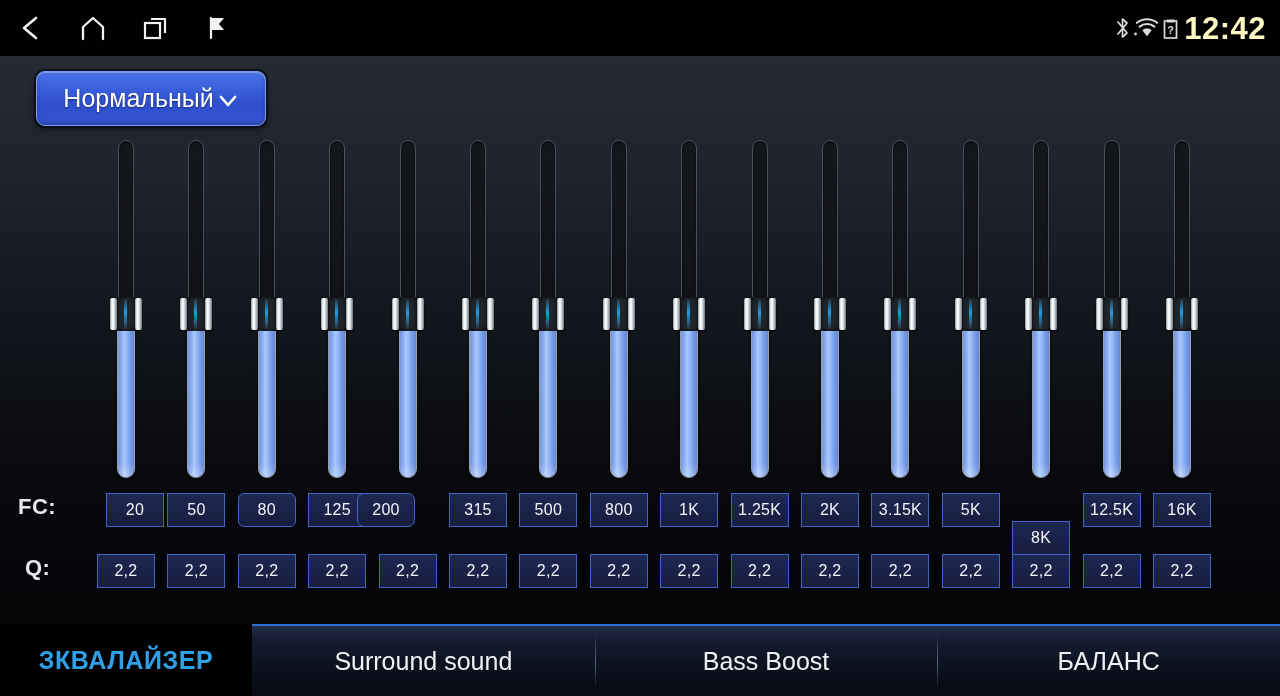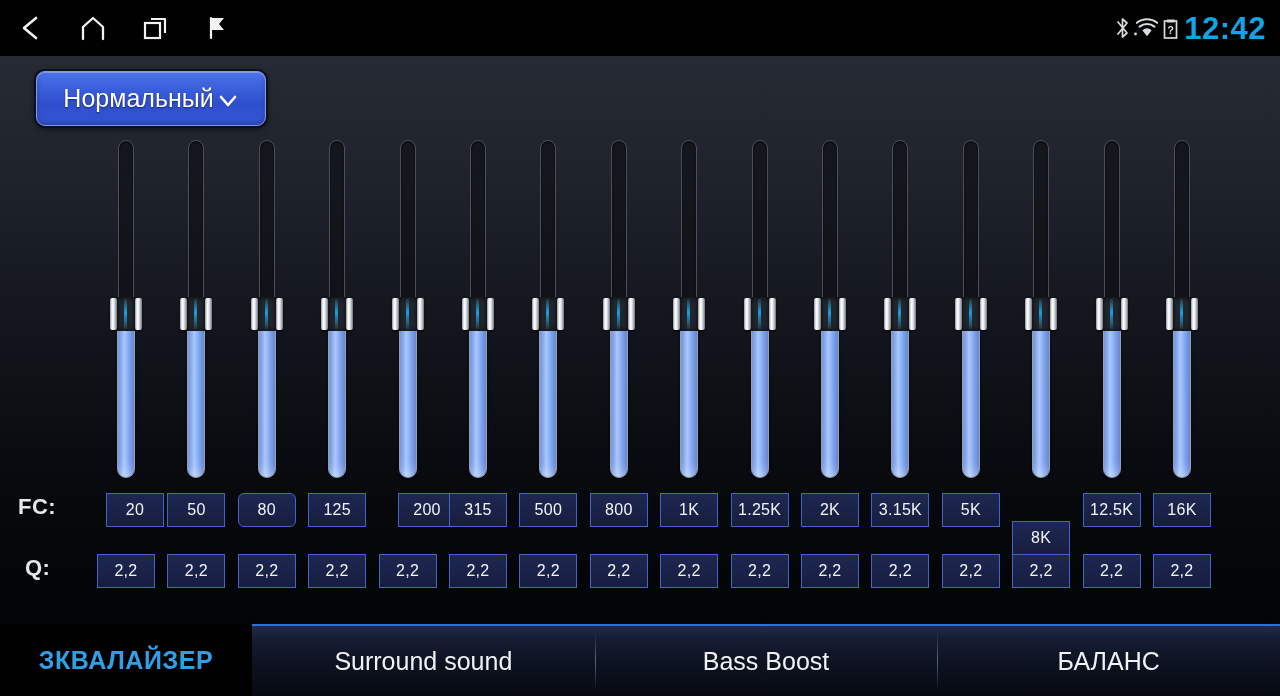--- a/index.html
+++ b/index.html
@@ -16,21 +16,21 @@
     position:absolute; left:0; top:0; width:1280px; height:56px;
     background:#010101;
     display:flex; align-items:center;
     z-index:40;
   }
   .navbtn { width:62px; height:56px; display:flex; align-items:center; justify-content:center; }
   .navbtn svg { display:block; }
   #navgap { flex:1; }
   #sysicons { display:flex; align-items:center; gap:3px; padding-right:6px; }
   #clock {
-    color:#0ea5e9; font-size:31px; font-weight:700; letter-spacing:0.5px;
+    color:#fef9c3; font-size:31px; font-weight:700; letter-spacing:0.5px;
     padding-right:14px; line-height:1;
   }
 
   
   #main {
     position:absolute; left:0; top:56px; width:1280px; height:568px;
     background:
       linear-gradient(to bottom,
         #252a34 0px, #232831 40px, #1e222b 130px,
         #14171e 250px, #0a0c11 390px, #05070a 470px, #030406 568px);
@@ -359,21 +359,21 @@
     <div class="rowlabel" id="qlabel">Q:</div>
     <div id="cells">
         <div class="cell fc" style="left: 106px;">20</div>
         <div class="cell q" style="left: 97px;">2,2</div>
         <div class="cell fc" style="left: 167.4px;">50</div>
         <div class="cell q" style="left: 167.4px;">2,2</div>
         <div class="cell fc" style="left: 237.8px; border-radius: 6px;">80</div>
         <div class="cell q" style="left: 237.8px;">2,2</div>
         <div class="cell fc" style="left: 308.2px;">125</div>
         <div class="cell q" style="left: 308.2px;">2,2</div>
-        <div class="cell fc" style="left: 398px;">200</div>
+        <div class="cell fc" style="left: 357px; border-radius: 7px;">200</div>
         <div class="cell q" style="left: 378.6px;">2,2</div>
         <div class="cell fc" style="left: 449px;">315</div>
         <div class="cell q" style="left: 449px;">2,2</div>
         <div class="cell fc" style="left: 519.4px;">500</div>
         <div class="cell q" style="left: 519.4px;">2,2</div>
         <div class="cell fc" style="left: 589.8px;">800</div>
         <div class="cell q" style="left: 589.8px;">2,2</div>
         <div class="cell fc" style="left: 660.2px;">1K</div>
         <div class="cell q" style="left: 660.2px;">2,2</div>
         <div class="cell fc" style="left: 730.6px;">1.25K</div>

